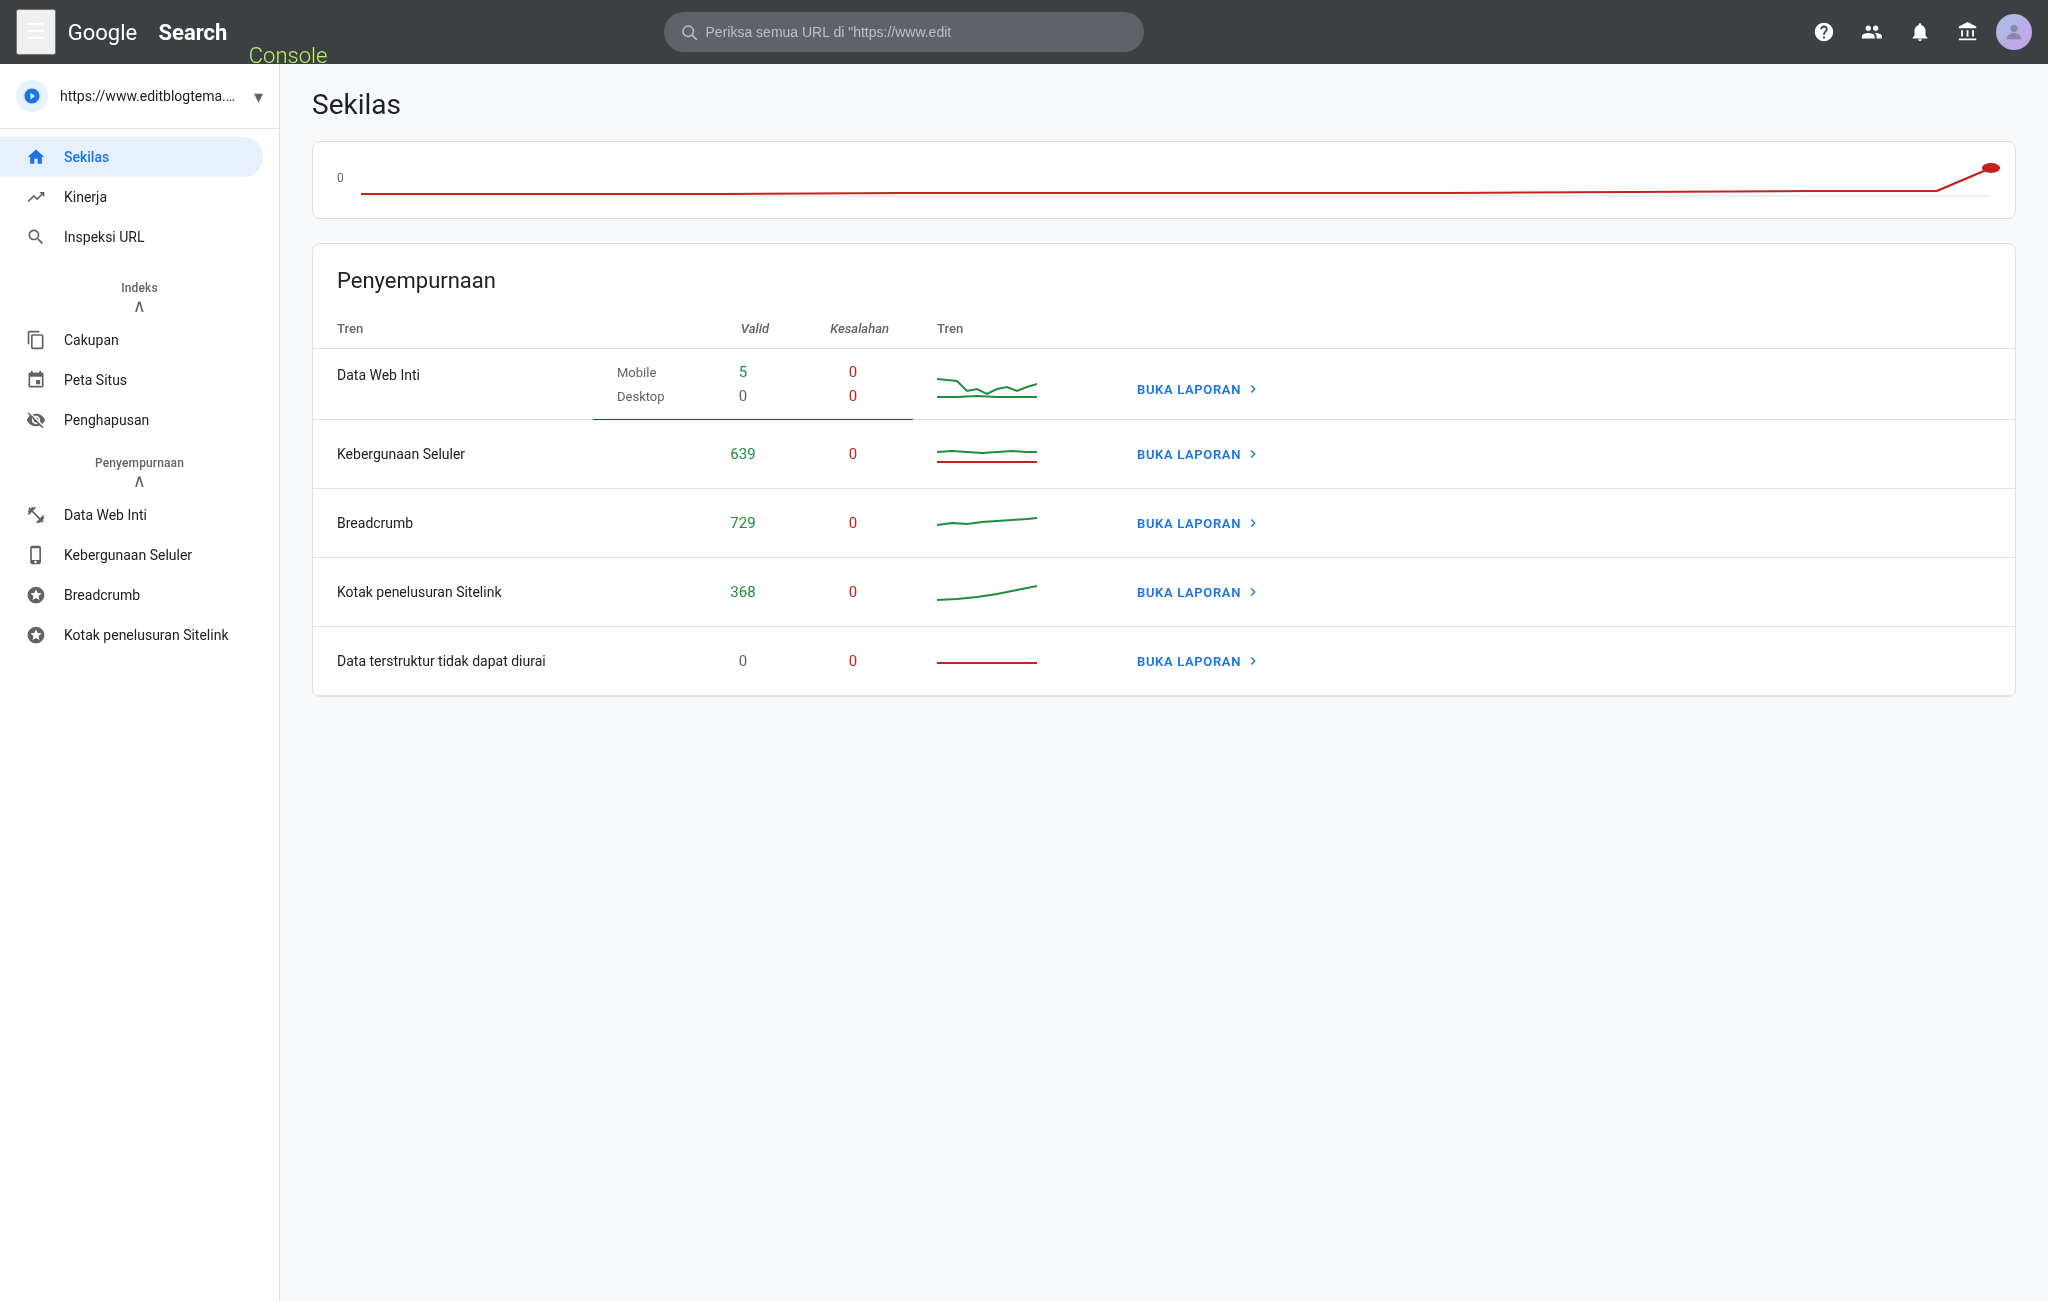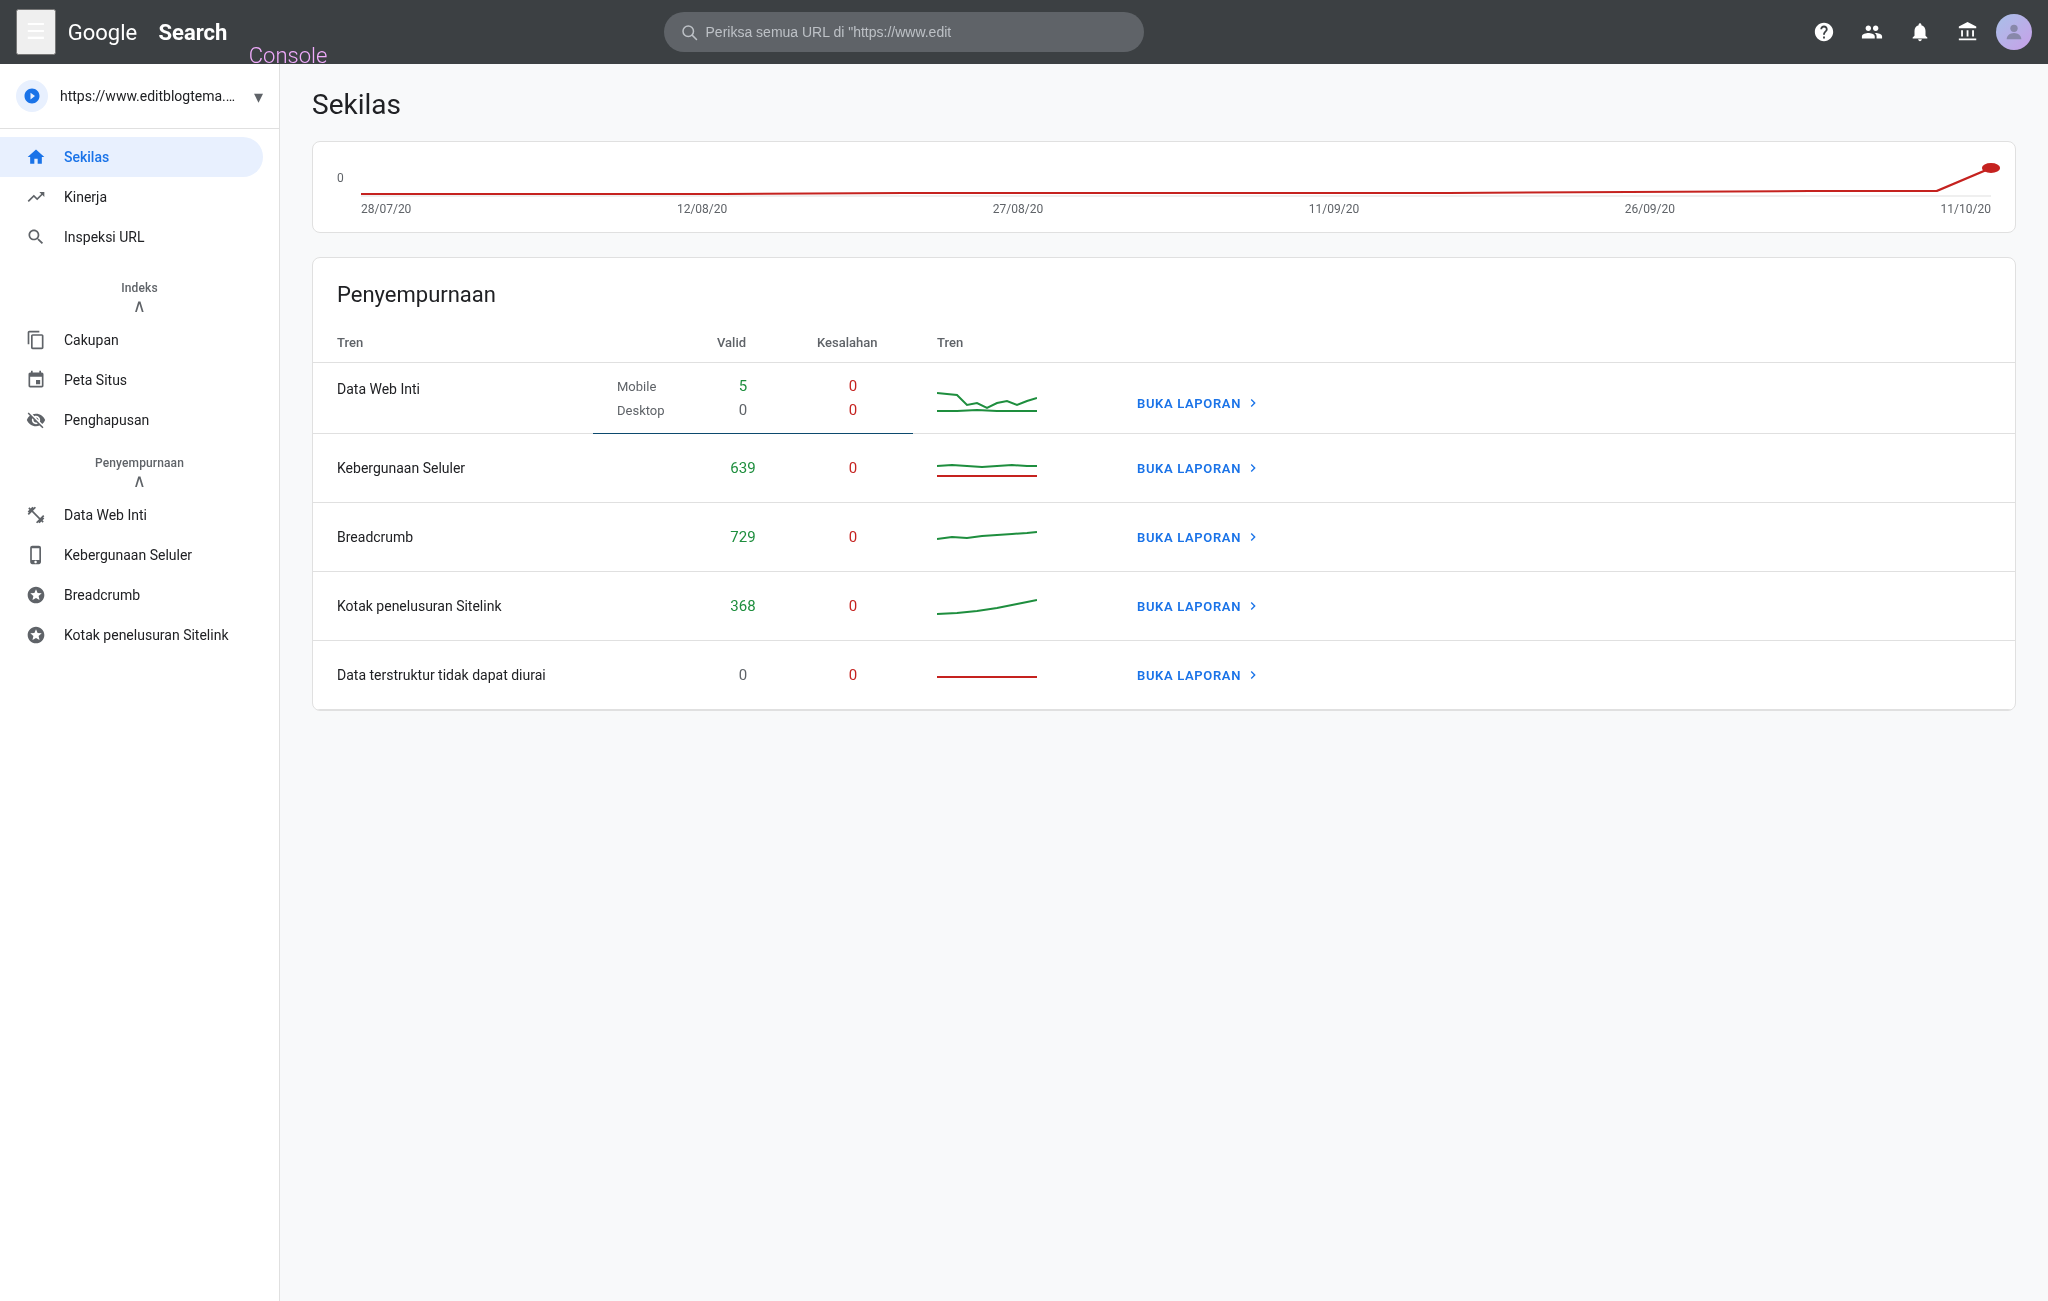--- a/index.html
+++ b/index.html
@@ -29,21 +29,21 @@
       display: flex;
       align-items: center;
       gap: 4px;
       color: #fff;
       font-size: 22px;
       font-weight: 400;
       white-space: nowrap;
     }
     .logo-google { color: #fff; font-weight: 400; }
     .logo-search { color: #fff; font-weight: 700; }
-    .logo-console { color: #f0abfc; font-weight: 300; margin-top: 47px; }
+    .logo-console { color: #bef264; font-weight: 300; margin-top: 47px; }
 
     .topnav-search {
       flex: 1;
       max-width: 480px;
       margin: 0 auto;
       background: #5f6368;
       border-radius: 24px;
       display: flex;
       align-items: center;
       padding: 0 16px;
@@ -229,21 +229,21 @@
       border-collapse: collapse;
     }
     table.enhancements th {
       font-size: 13px;
       font-weight: 500;
       color: #5f6368;
       text-align: left;
       padding: 12px 24px;
       border-bottom: 1px solid #e0e0e0;
     }
-    table.enhancements th.num { text-align: left; }
+    table.enhancements th.num { text-align: right; font-style: italic; }
     table.enhancements th.trend { text-align: left; }
 
     table.enhancements td {
       padding: 14px 24px;
       font-size: 14px;
       color: #202124;
       border-bottom: 1px solid #e0e0e0;
       vertical-align: middle;
     }
     table.enhancements tr.sub-row td {
@@ -471,28 +471,20 @@
             <svg class="sparkline" width="100%" height="40" viewBox="0 0 900 40" preserveAspectRatio="none">
 
               <line x1="0" y1="38" x2="900" y2="38" stroke="#e0e0e0" stroke-width="1"></line>
 
               <polyline points="0,36 100,36 200,36 300,35 400,35 500,35 600,35 700,34 800,33 870,33 900,10" fill="none" stroke="#c5221f" stroke-width="2"></polyline>
 
               <circle cx="900" cy="10" r="5" fill="#c5221f"></circle>
             </svg>
           </div>
         </div>
-        <div class="chart-dates">
-          <span>28/07/20</span>
-          <span>12/08/20</span>
-          <span>27/08/20</span>
-          <span>11/09/20</span>
-          <span>26/09/20</span>
-          <span>11/10/20</span>
-        </div>
       </div>
     </div>
 
     <div class="card">
       <h2 class="section-title">Penyempurnaan</h2>
 
       <table class="enhancements">
         <thead>
           <tr>
             <th style="width:280px">Tren</th>

